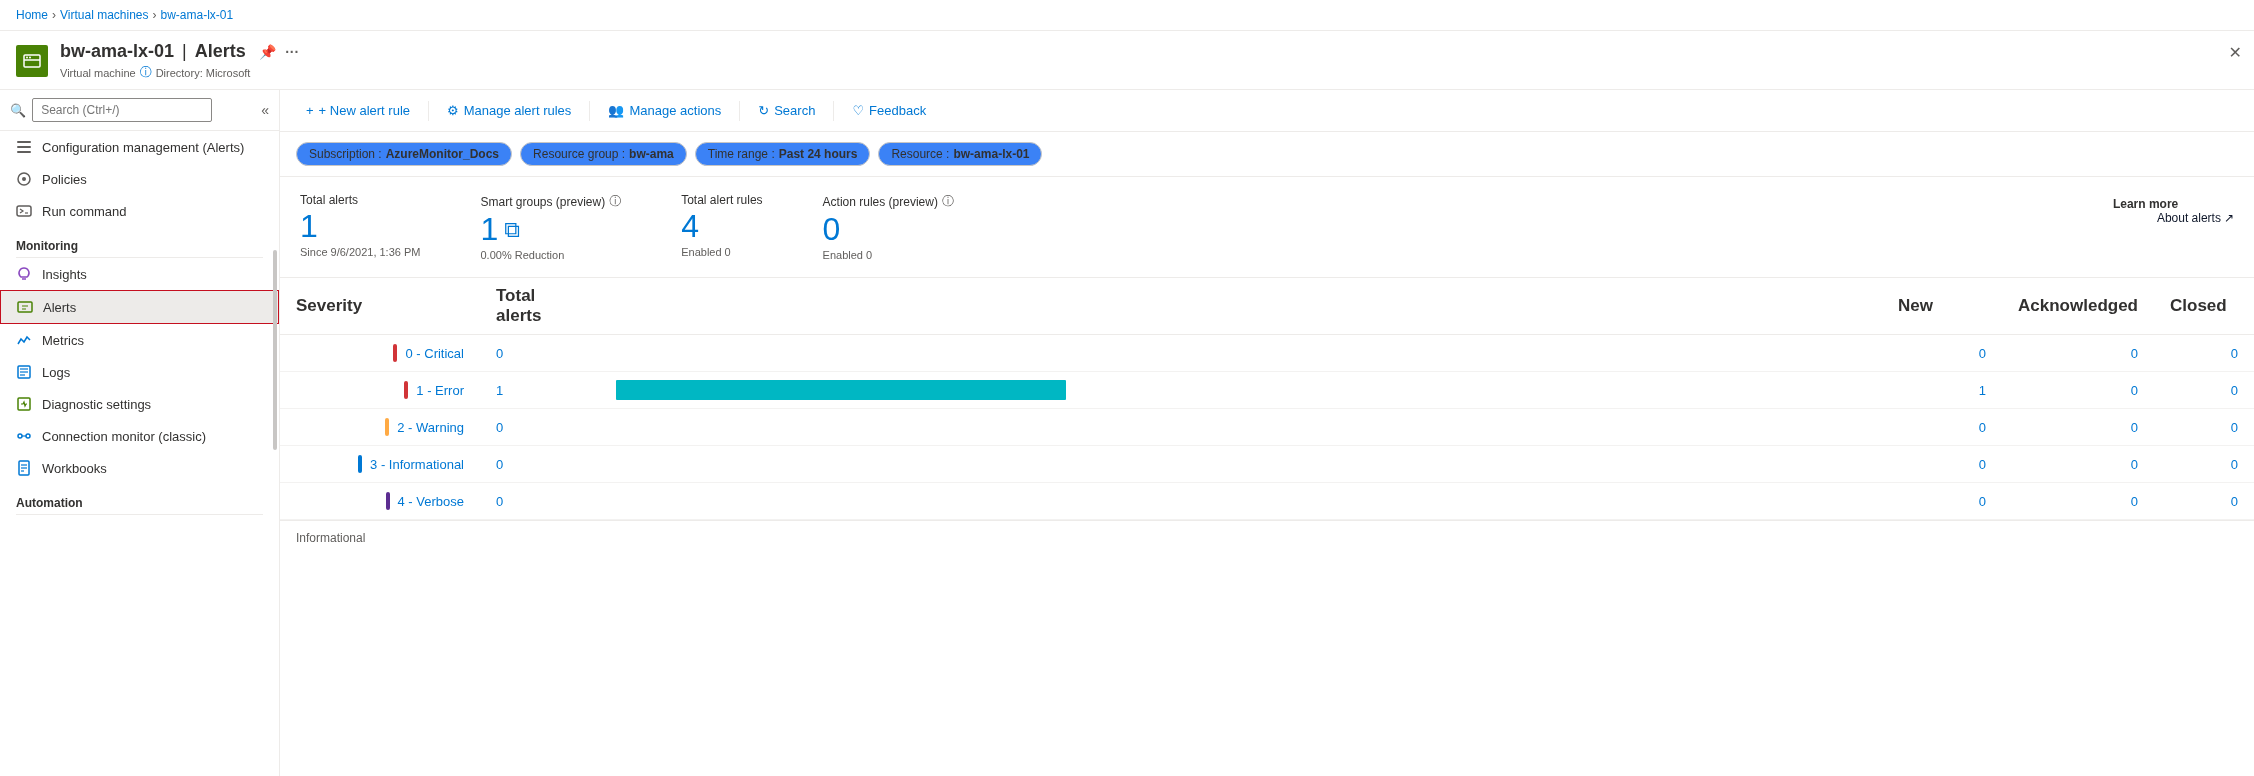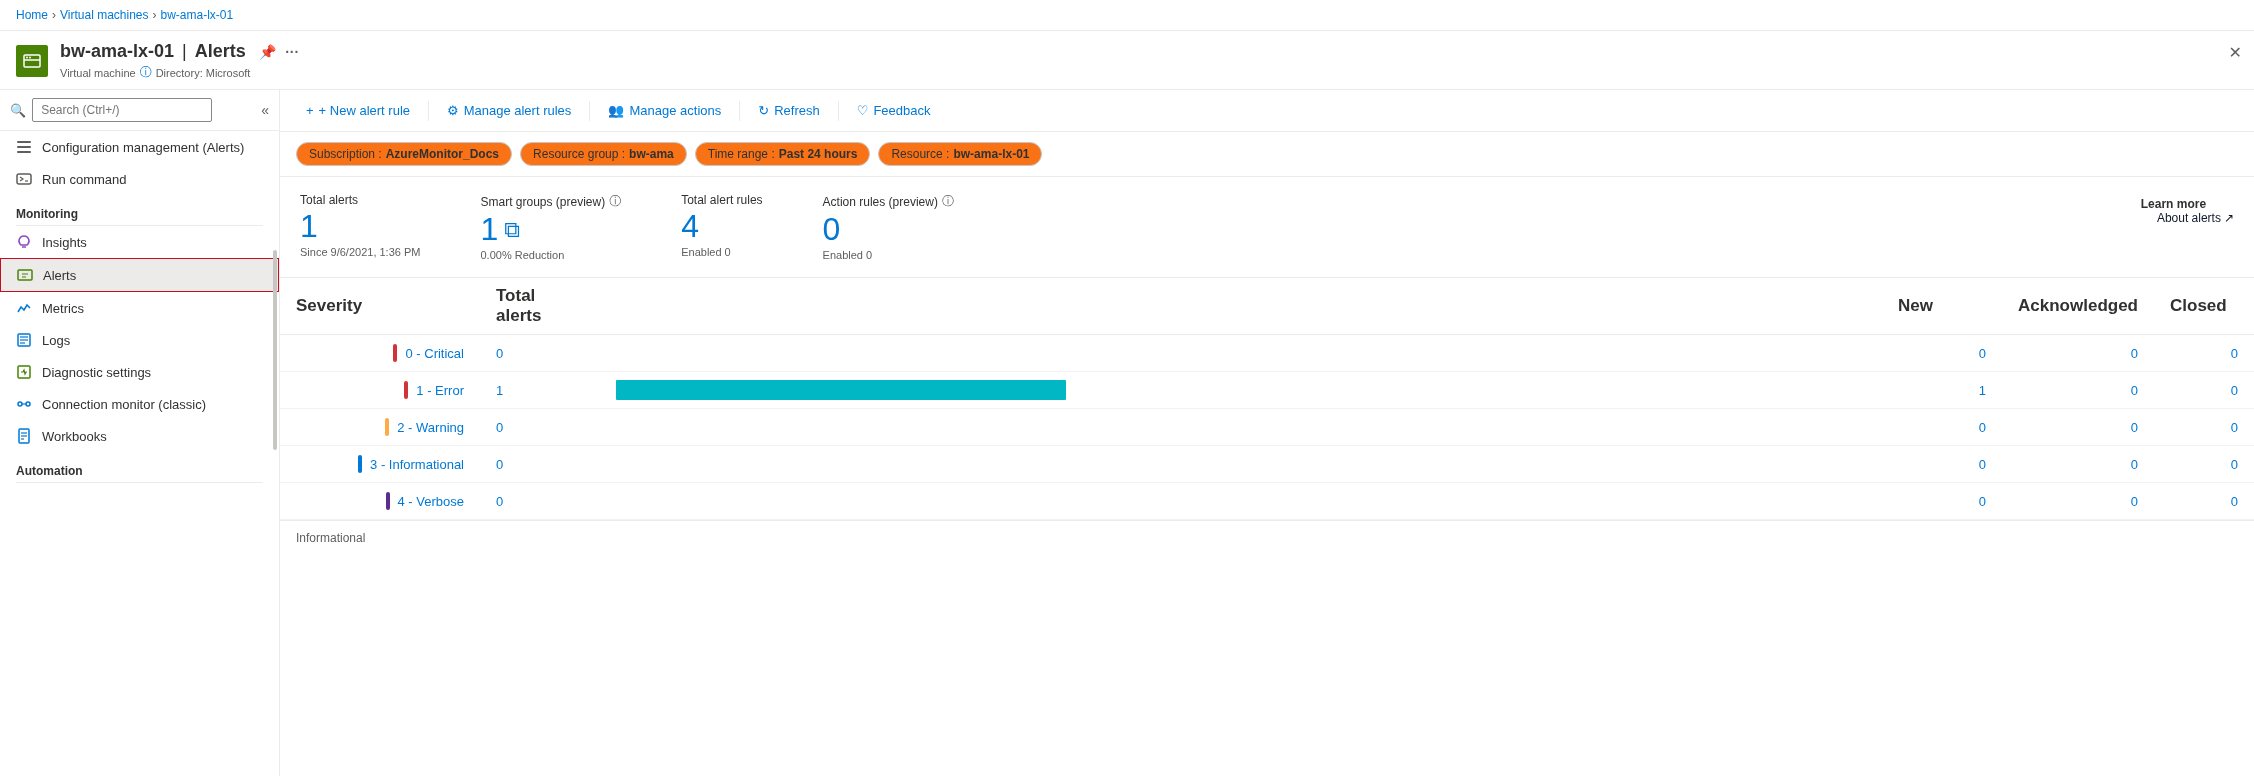--- a/index.html
+++ b/index.html
@@ -38,30 +38,30 @@
     
     .content { flex: 1; overflow-y: auto; padding: 0; }
 
     
     .toolbar { display: flex; align-items: center; padding: 8px 16px; border-bottom: 1px solid #edebe9; gap: 4px; }
     .toolbar-btn { display: flex; align-items: center; gap: 5px; padding: 5px 10px; border: none; background: none; cursor: pointer; font-size: 13px; color: #0078d4; border-radius: 2px; }
     .toolbar-divider { width: 1px; height: 20px; background: #edebe9; margin: 0 4px; }
 
     
     .filters-bar { display: flex; align-items: center; padding: 10px 16px; gap: 8px; border-bottom: 1px solid #edebe9; flex-wrap: wrap; }
-    .filter-pill { display: flex; align-items: center; gap: 4px; padding: 4px 12px; border: 1px solid #c8c6c4; border-radius: 16px; font-size: 12px; cursor: pointer; background: #f97316; }
+    .filter-pill { display: flex; align-items: center; gap: 4px; padding: 4px 12px; border: 1px solid #c8c6c4; border-radius: 16px; font-size: 12px; cursor: pointer; background: #3b82f6; }
     .filter-pill strong { font-weight: 600; }
 
     
     .summary-section { display: flex; padding: 16px 20px; gap: 60px; border-bottom: 1px solid #edebe9; }
     .summary-card { display: flex; flex-direction: column; gap: 2px; }
     .summary-card .label { font-size: 12px; color: #323130; display: flex; align-items: center; gap: 4px; }
     .summary-card .value { font-size: 32px; font-weight: 300; color: #0078d4; line-height: 1.1; display: flex; align-items: center; gap: 6px; }
     .summary-card .sub { font-size: 11px; color: #605e5c; }
-    .learn-more { margin-left: auto; display: flex; flex-direction: column; align-items: center; justify-content: flex-start; padding-top: 4px; }
+    .learn-more { margin-left: auto; display: flex; flex-direction: column; align-items: flex-start; justify-content: flex-start; padding-top: 4px; }
     .learn-more a { font-size: 12px; color: #0078d4; text-decoration: none; display: flex; align-items: center; gap: 3px; }
 
     
     .alerts-table { width: 100%; border-collapse: collapse; }
     .alerts-table thead tr { border-bottom: 1px solid #edebe9; }
     .alerts-table th { text-align: left; padding: 8px 16px; font-size: 17px; font-weight: 600; color: #323130; }
     .alerts-table td { padding: 8px 16px; font-size: 13px; border-bottom: 1px solid #f3f2f1; vertical-align: middle; }
     .alerts-table .severity-cell { display: flex; align-items: center; gap: 8px; justify-content: flex-end; }
     .severity-bar { width: 4px; height: 18px; border-radius: 2px; display: inline-block; flex-shrink: 0; }
     .sev-critical { background: #d13438; }
@@ -142,20 +142,29 @@
             <rect x="1" y="2" width="14" height="2" rx="1" fill="#605e5c"></rect>
             <rect x="1" y="7" width="14" height="2" rx="1" fill="#605e5c"></rect>
             <rect x="1" y="12" width="14" height="2" rx="1" fill="#605e5c"></rect>
           </svg>
       </span>
       <span>Configuration management (Alerts)</span>
     </div>
     <div class="nav-item">
       <span class="nav-icon">
         <svg width="16" height="16" viewBox="0 0 16 16">
+            <circle cx="8" cy="8" r="6" stroke="#605e5c" fill="none" stroke-width="1.5"></circle>
+            <circle cx="8" cy="8" r="2" fill="#605e5c"></circle>
+          </svg>
+      </span>
+      <span>Policies</span>
+    </div>
+    <div class="nav-item">
+      <span class="nav-icon">
+        <svg width="16" height="16" viewBox="0 0 16 16">
             <rect x="1" y="3" width="14" height="10" rx="2" fill="none" stroke="#605e5c" stroke-width="1.5"></rect>
             <path d="M4 6l3 2-3 2" stroke="#605e5c" stroke-width="1.2" fill="none"></path>
             <line x1="9" y1="10" x2="12" y2="10" stroke="#605e5c" stroke-width="1.2"></line>
           </svg>
       </span>
       <span>Run command</span>
     </div>
 
     <div class="nav-section-label">Monitoring</div>
     <div style="height:1px; background:#edebe9; margin: 0 16px;"></div>
@@ -253,21 +262,21 @@
         <span>Manage alert rules</span>
       </button>
       <div class="toolbar-divider"></div>
       <button class="toolbar-btn">
         <span>👥</span>
         <span>Manage actions</span>
       </button>
       <div class="toolbar-divider"></div>
       <button class="toolbar-btn">
         <span>↻</span>
-        <span>Refresh</span>
+        <span>Search</span>
       </button>
       <div class="toolbar-divider"></div>
       <button class="toolbar-btn">
         <span>♡</span>
         <span>Feedback</span>
       </button>
     </div>
 
     <div class="filters-bar">
       <div class="filter-pill">

